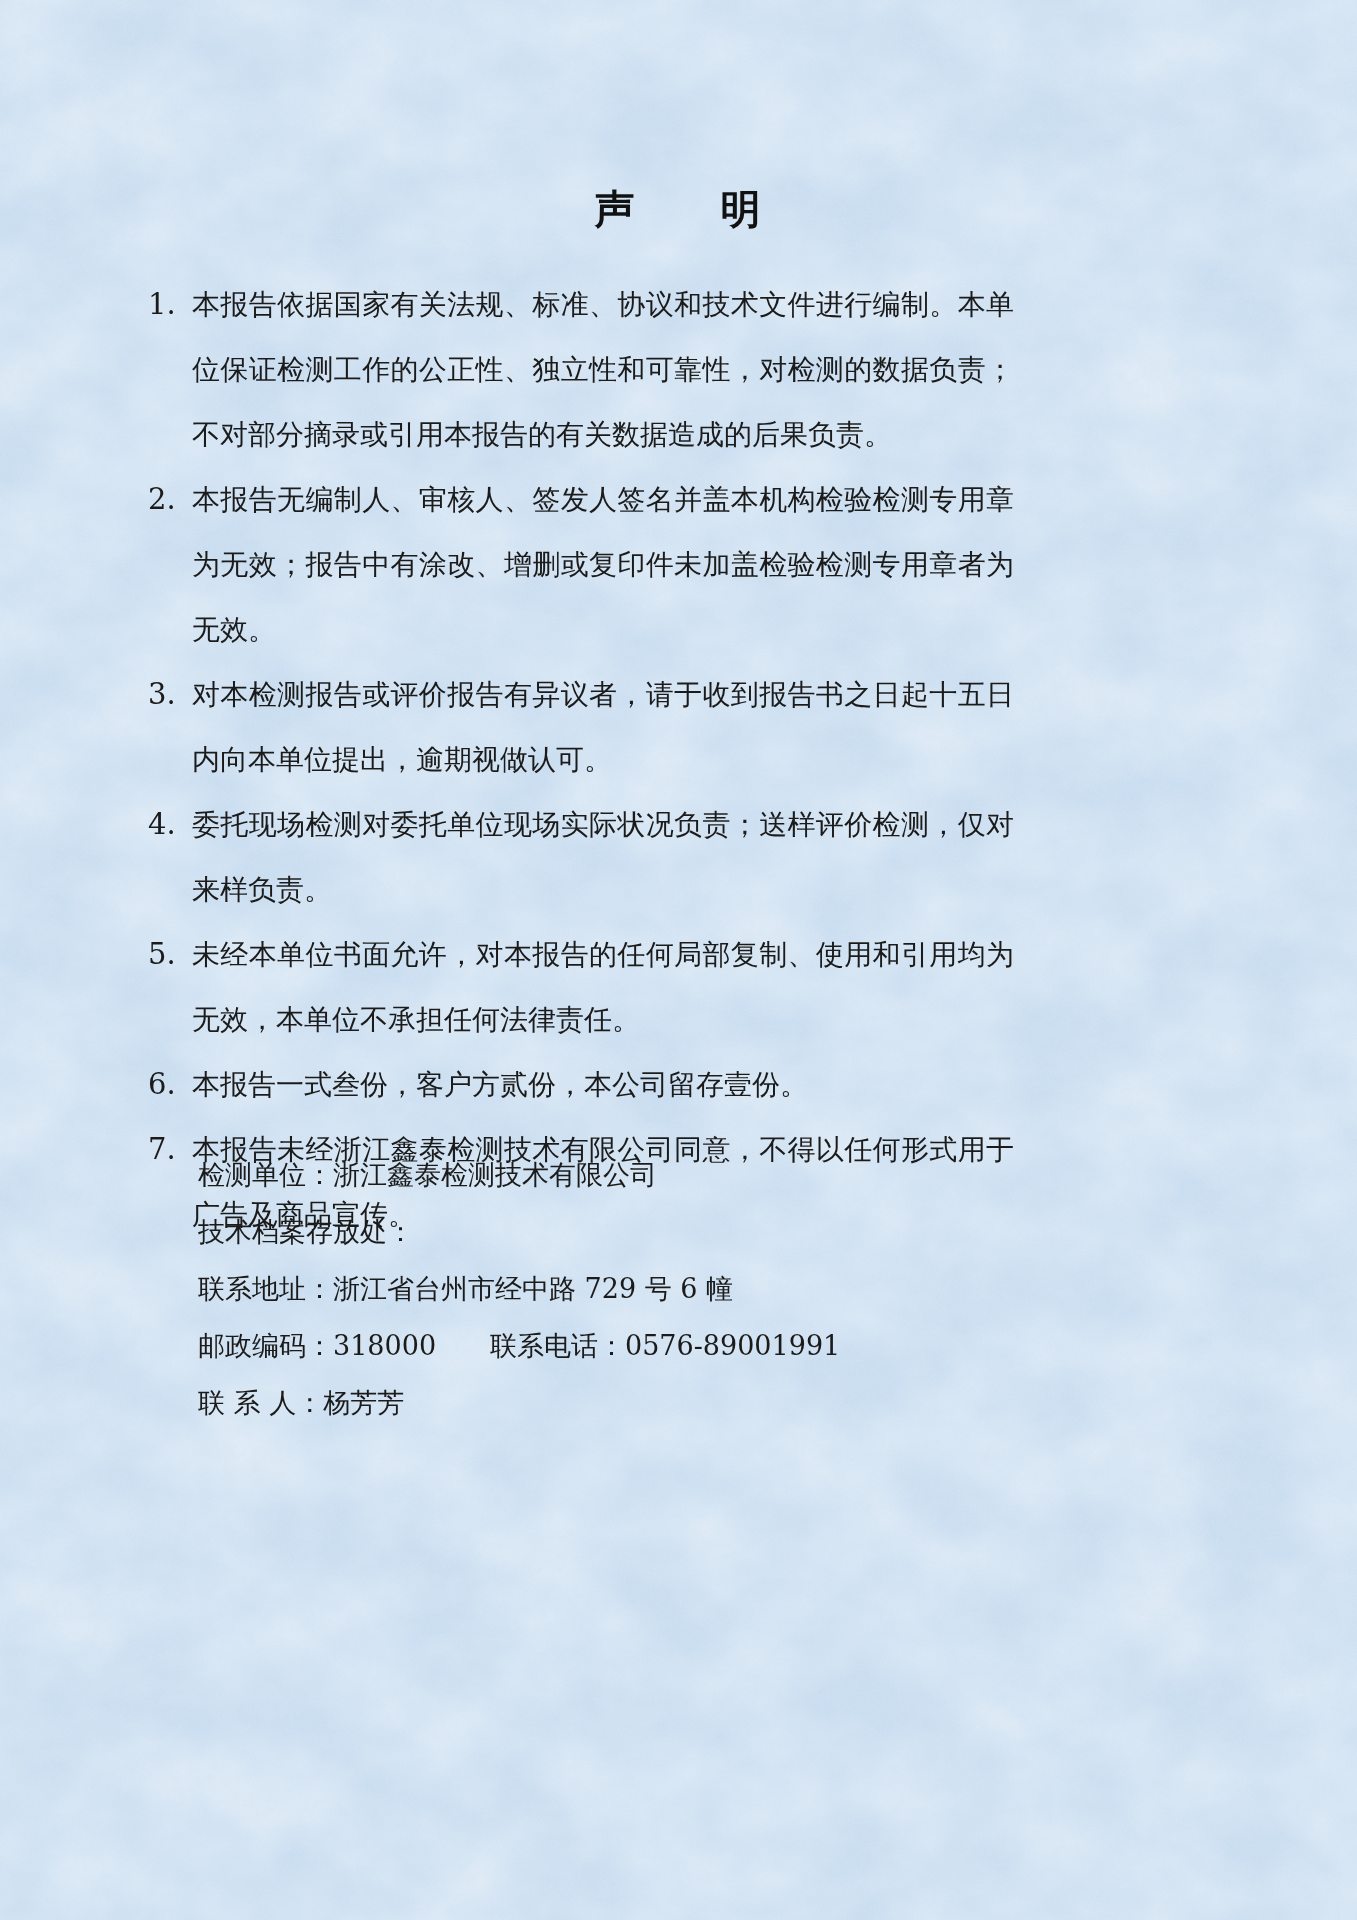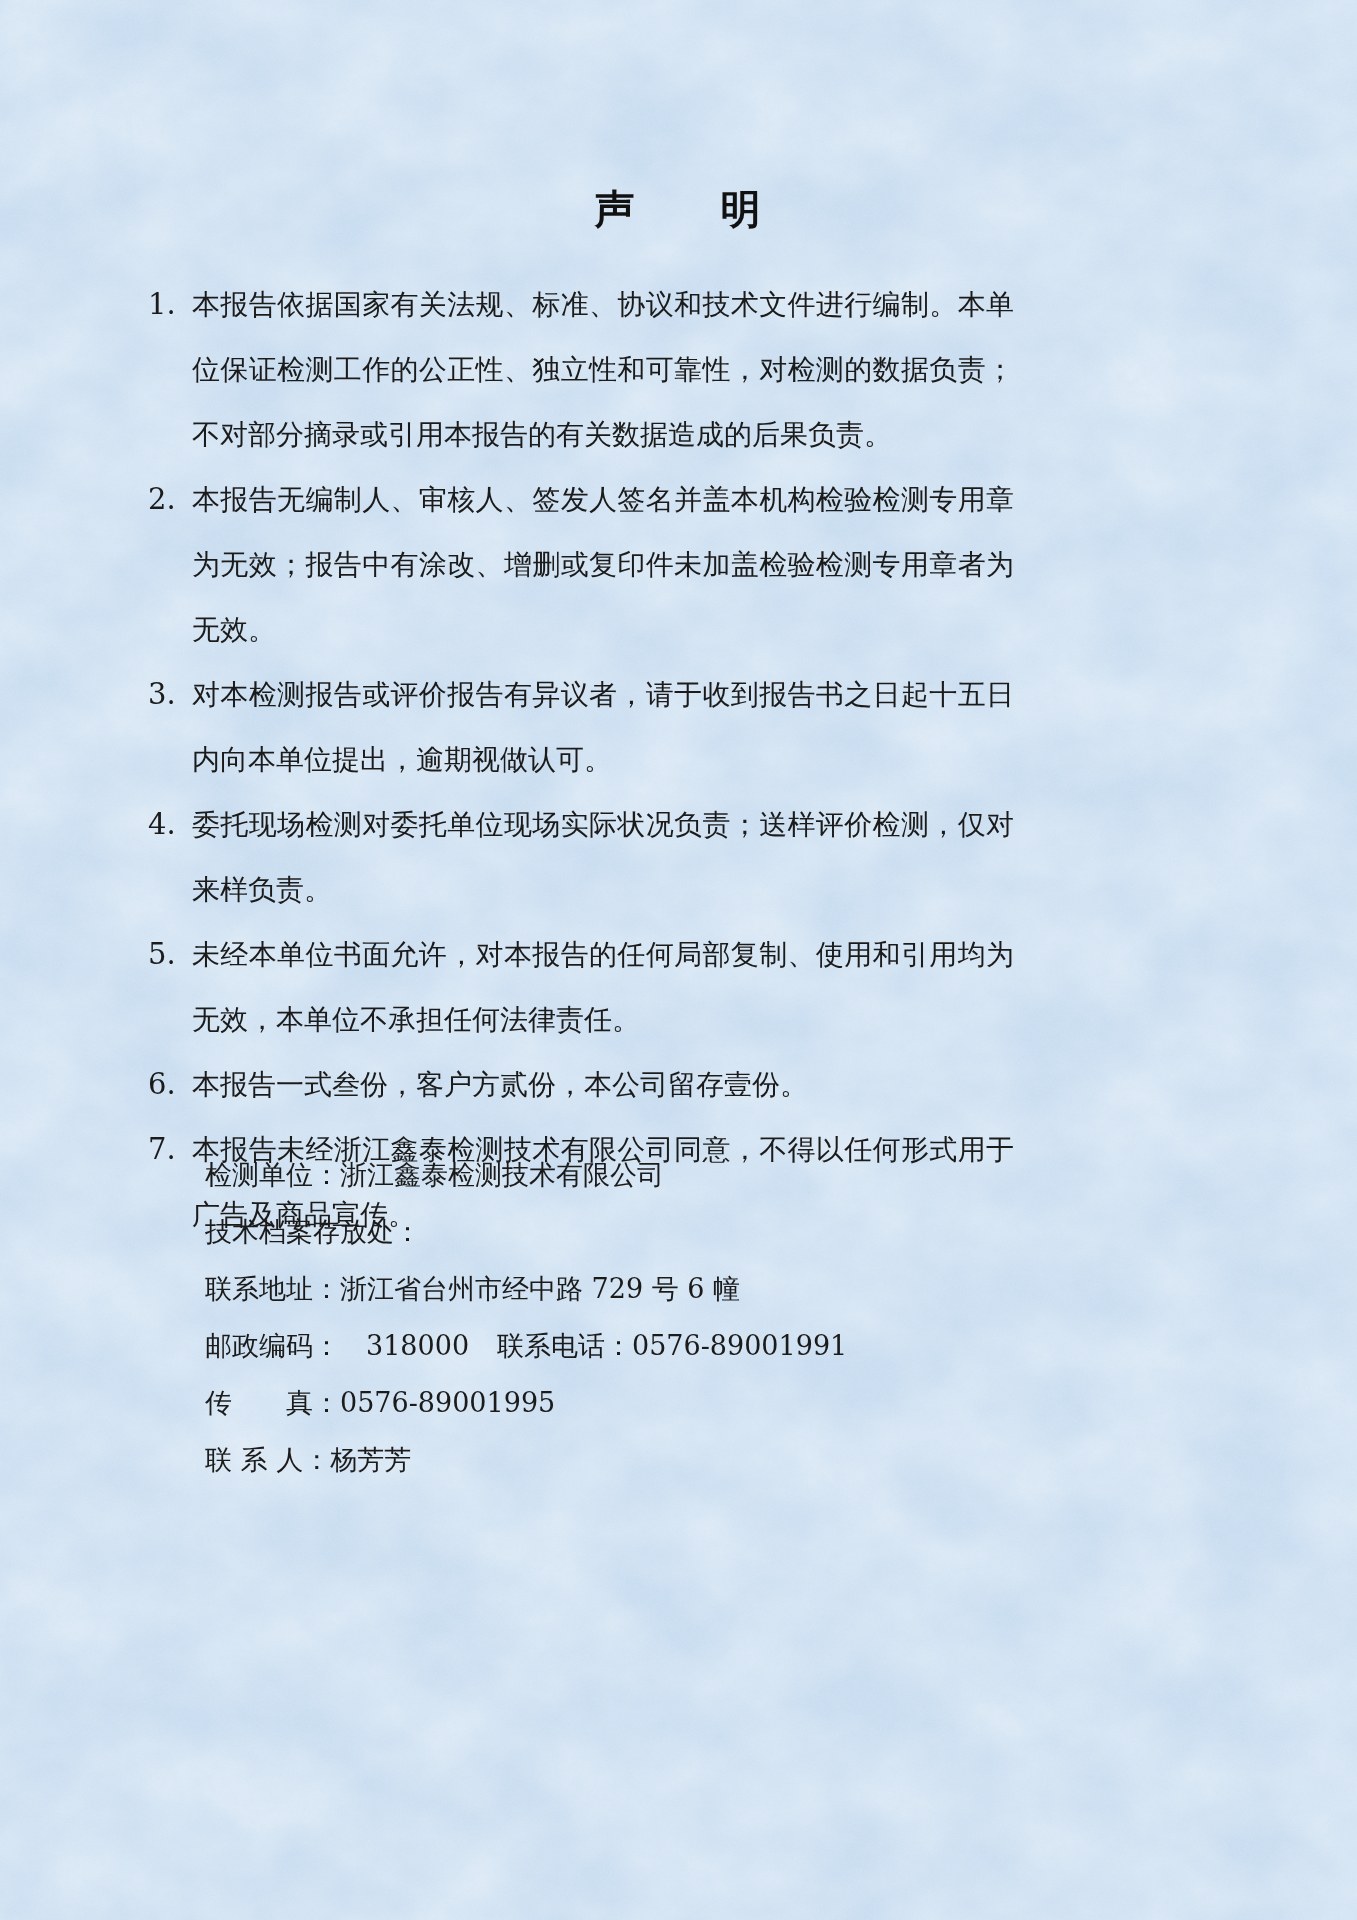--- a/index.html
+++ b/index.html
@@ -61,34 +61,33 @@
     flex: 0 0 44px;
     font-size: 29px;
   }
   .decl-text {
     flex: 1 1 auto;
     text-align: justify;
   }
   .contact-block {
     position: absolute;
     top: 1146px;
-    left: 205px;
+    left: 198px;
     width: 820px;
     font-size: 27px;
     line-height: 57px;
   }
   .contact-row {
     display: flex;
     white-space: nowrap;
   }
   .contact-pair-left {
     flex: 0 0 292px;
     display: flex;
     white-space: nowrap;
-    gap: 26px;
   }
   .contact-label { white-space: pre; }
   .contact-value { white-space: pre; }
 </style>
 </head>
 <body>
 
 <div class="page">
 
   <svg class="texture" width="1357" height="1920" viewBox="0 0 1357 1920" xmlns="http://www.w3.org/2000/svg">
@@ -161,23 +160,19 @@
       </div>
       <div class="contact-row">
         <span class="contact-pair-left">
           <span class="contact-label">邮政编码：</span>
           <span class="contact-value">318000</span>
         </span>
         <span class="contact-label">联系电话：</span>
         <span class="contact-value">0576-89001991</span>
       </div>
       <div class="contact-row">
-        <span class="contact-label">传　　真：</span>
-        <span class="contact-value">0576-89001995</span>
-      </div>
-      <div class="contact-row">
         <span class="contact-label">联 系 人：</span>
         <span class="contact-value">杨芳芳</span>
       </div>
     </div>
 
   </div>
 </div>
 
 </body></html>

